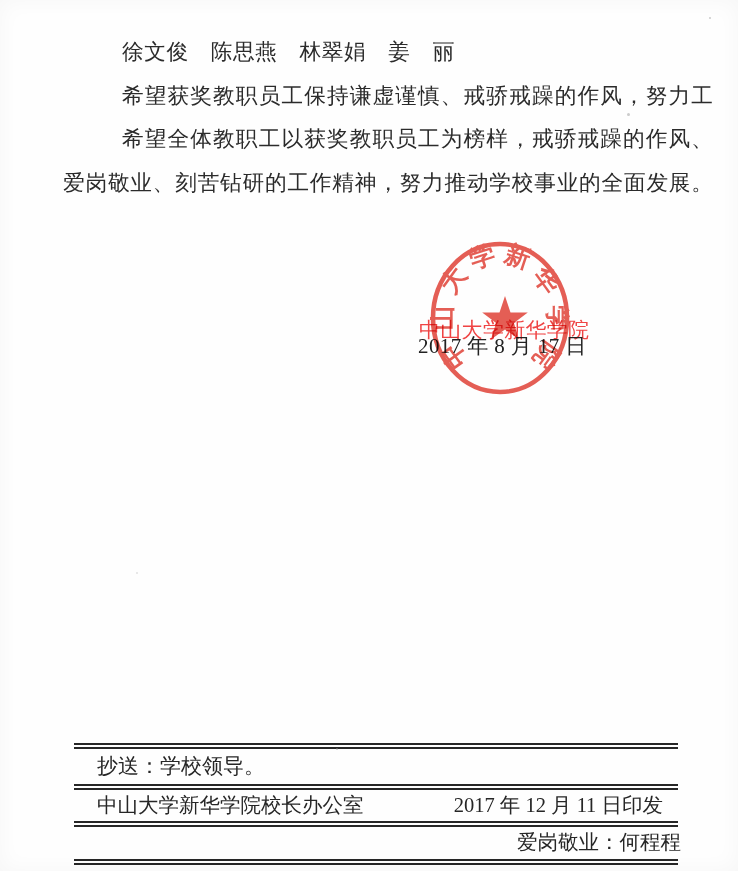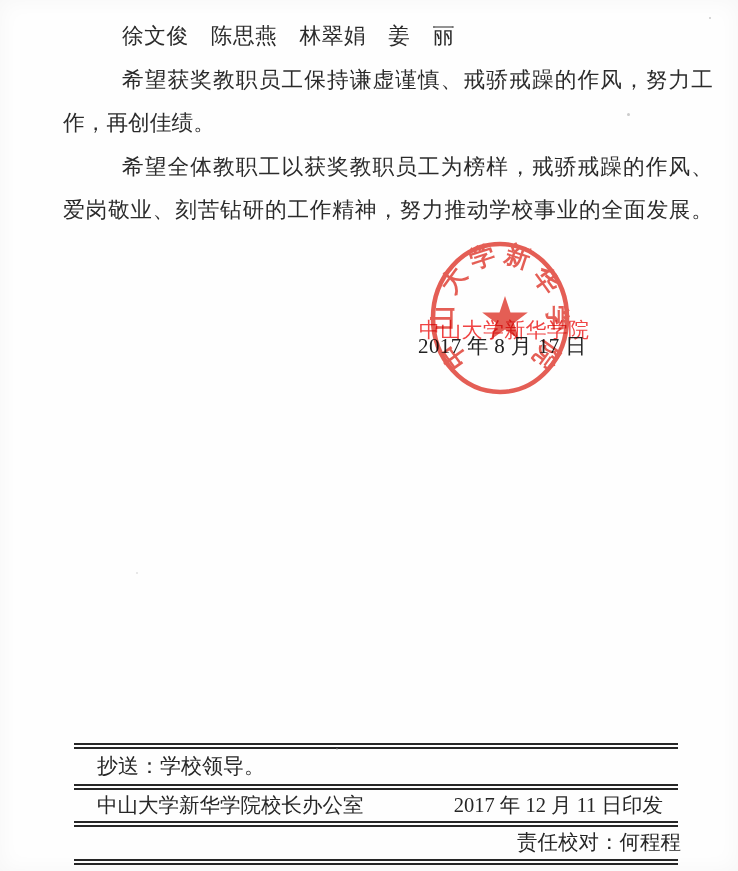--- a/index.html
+++ b/index.html
@@ -12,21 +12,21 @@
     overflow: hidden;
   }
   .page {
     position: absolute; inset: 0;
     background: #fefefe;
     box-shadow: inset 0 0 22px rgba(0,0,0,0.035);
   }
   
   .body-text {
     position: absolute;
-    left: 63px; top: 15px; width: 650px;
+    left: 63px; top: 31px; width: 650px;
     font-size: 21.7px;
     color: #2b2b2b;
   }
   .tline {
     height: 43.5px;
     line-height: 43.5px;
     white-space: nowrap;
   }
   .tline.fill {
     white-space: normal;
@@ -101,21 +101,20 @@
   .speck.s4 { left: 136px; top: 572px; width: 2px; height: 2px; opacity: 0.3; }
 </style>
 </head>
 <body>
 
 <div class="page">
 
   <div class="body-text">
     <div class="tline ind names">徐文俊　陈思燕　林翠娟　姜　丽</div>
     <div class="tline ind fill">希望获奖教职员工保持谦虚谨慎、戒骄戒躁的作风，努力工</div>
-    <div class="tline">作，再创佳绩。</div>
     <div class="tline ind fill">希望全体教职工以获奖教职员工为榜样，戒骄戒躁的作风、</div>
     <div class="tline fill">爱岗敬业、刻苦钻研的工作精神，努力推动学校事业的全面发展。</div>
   </div>
 
   <div class="sig-org">中山大学新华学院</div>
   <div class="sig-date">2017 年 8 月 17 日</div>
 
   <div class="seal">
     <svg width="160" height="170" viewBox="0 0 160 170">
       <ellipse cx="80" cy="85" rx="67" ry="74" fill="none" stroke-width="4.6" stroke="#e2473d"></ellipse>
@@ -132,21 +131,21 @@
       </g>
     </svg>
   </div>
 
   <div class="rule rule-1"></div>
   <div class="f-copy">抄送：学校领导。</div>
   <div class="rule rule-2"></div>
   <div class="f-issuer">中山大学新华学院校长办公室</div>
   <div class="f-printdate">2017 年 12 月 11 日印发</div>
   <div class="rule rule-3"></div>
-  <div class="f-proof">责任校对：何程程</div>
+  <div class="f-proof">爱岗敬业：何程程</div>
   <div class="rule rule-4"></div>
 
   <div class="speck s1"></div>
   <div class="speck s2"></div>
   <div class="speck s3"></div>
   <div class="speck s4"></div>
 
 </div>
 
 </body></html>

